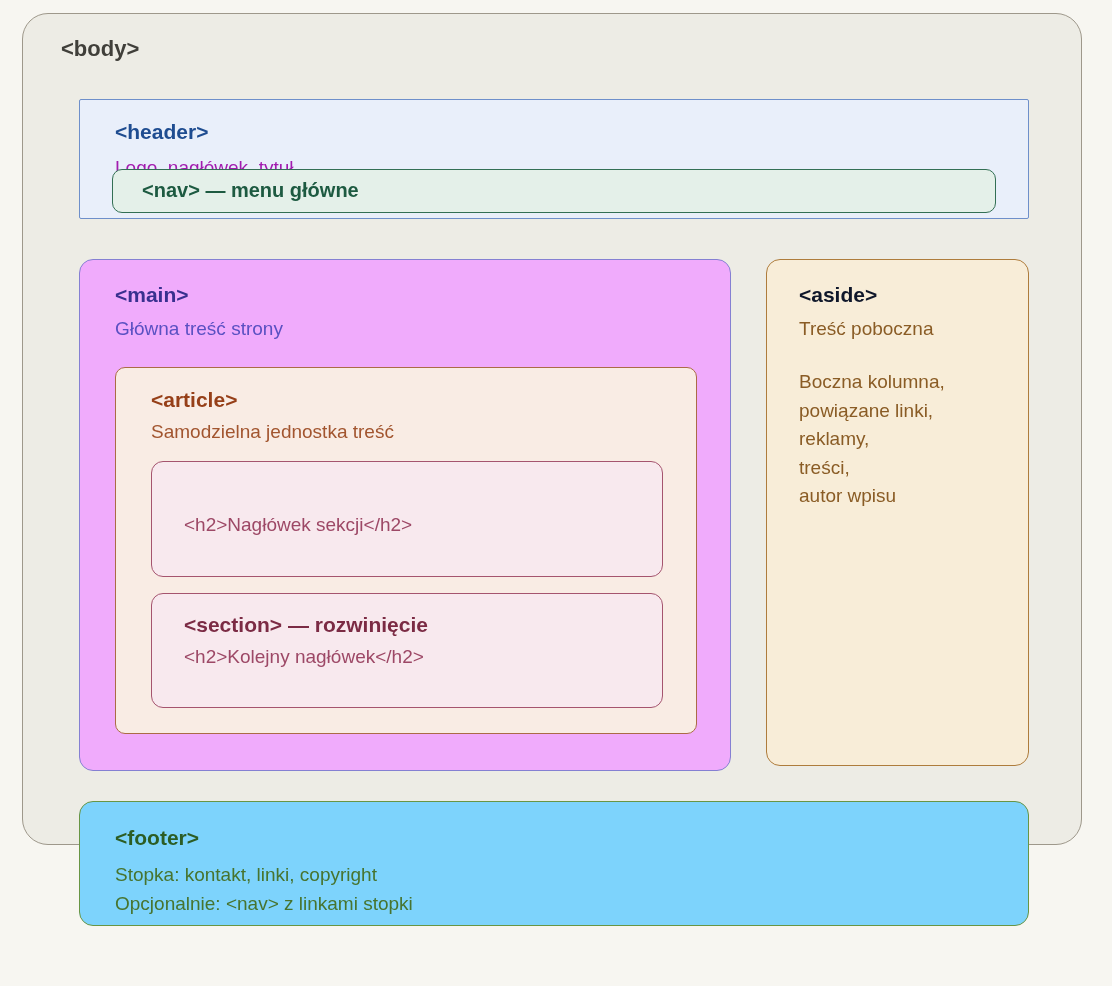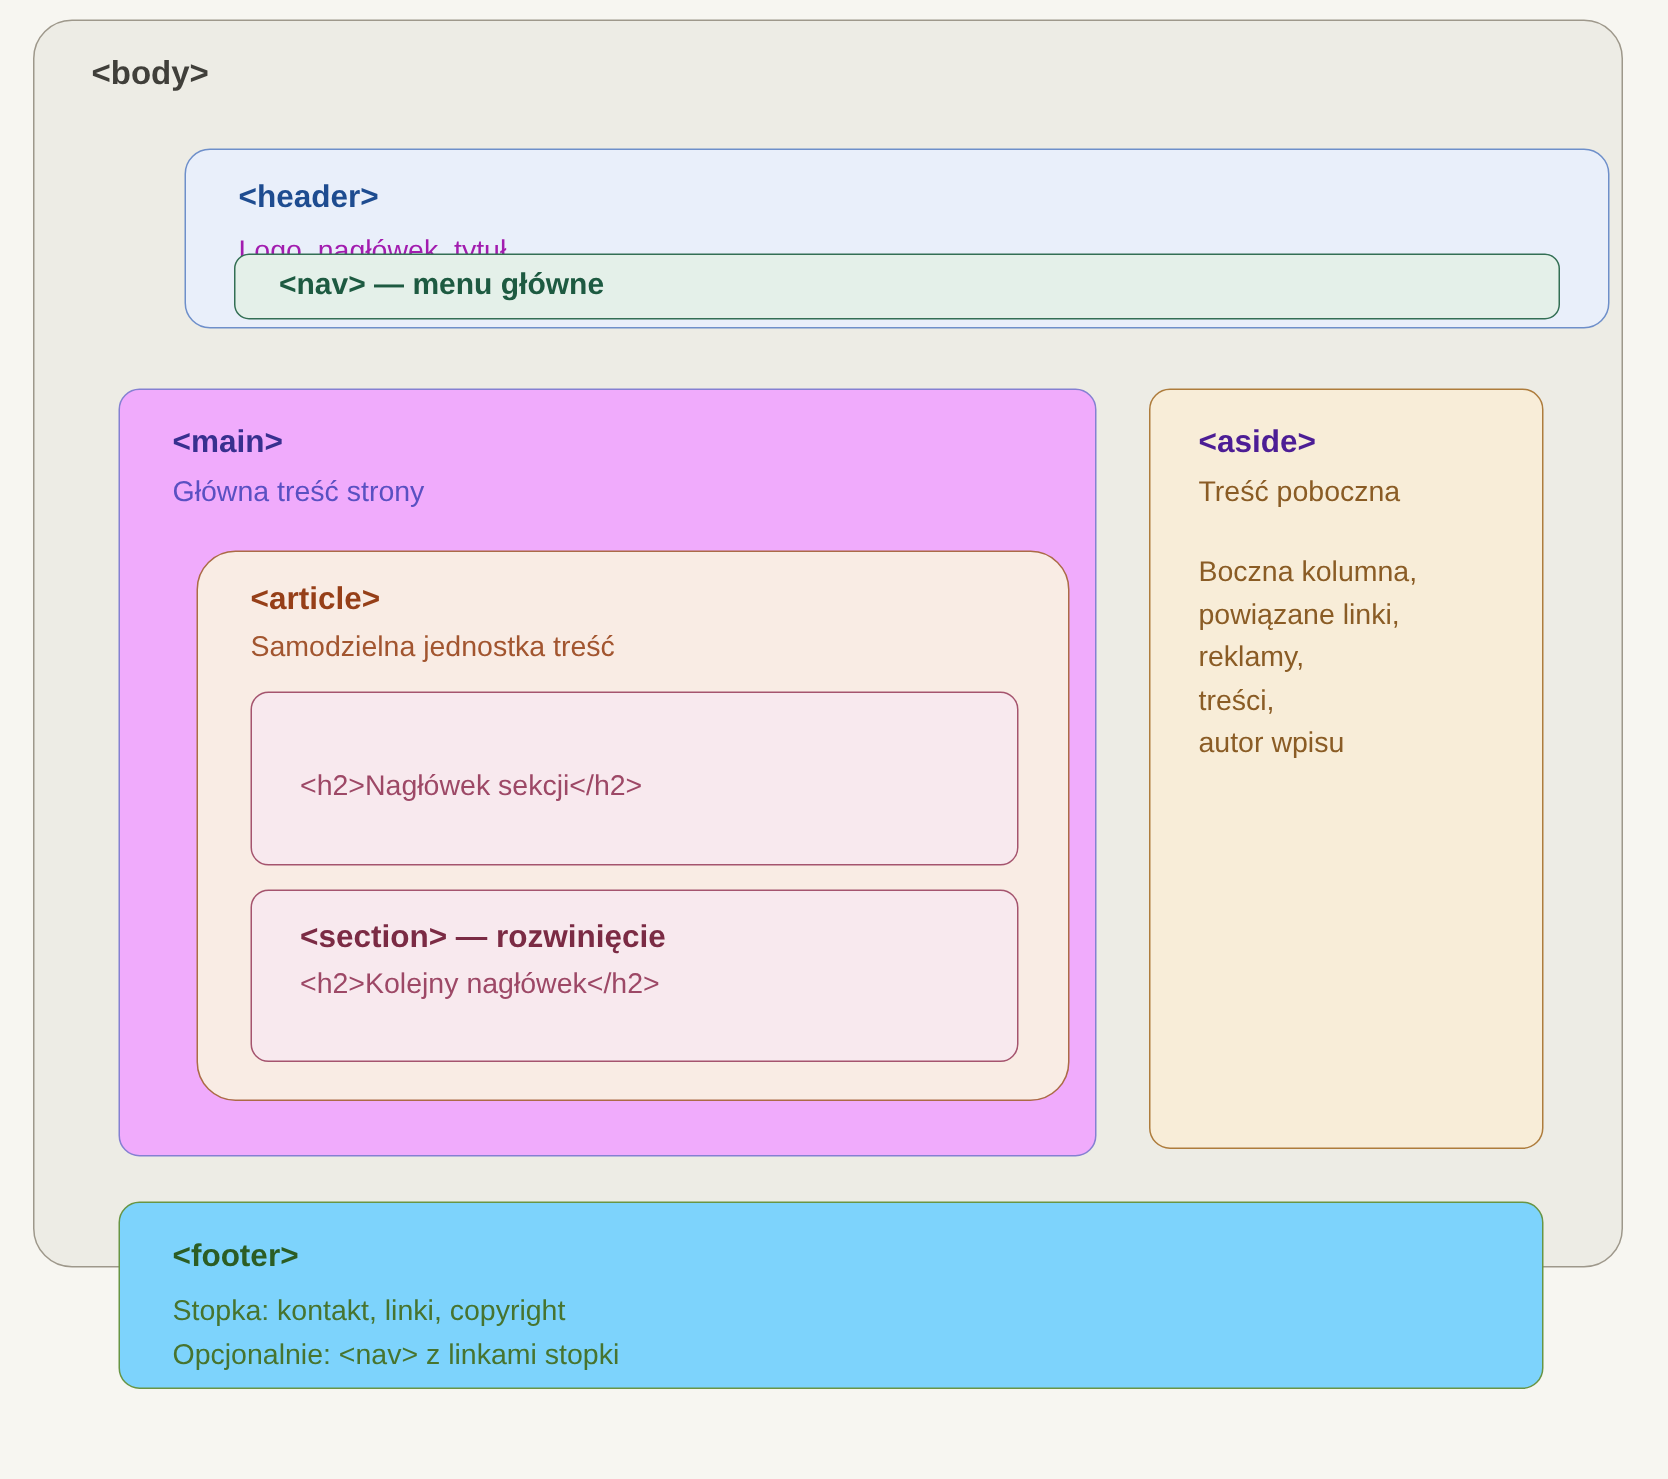--- a/index.html
+++ b/index.html
@@ -30,23 +30,22 @@
   .body-label {
     position: absolute; left: 38px; top: 22px;
     font-size: 22px; font-weight: 700; color: #403f3a;
   }
   
   .header-box {
     left: 56px; top: 85px;
     width: 950px; height: 120px;
     background: #e9effa;
     border: 1.5px solid #6e8fca;
-    border-radius: 17px;
+    border-radius: 2px;
     overflow: hidden;
-    margin-left: 44px;
   }
   .header-title {
     position: absolute; left: 35px; top: 20px;
     font-size: 21px; font-weight: 700; color: #1e4c90;
   }
   .header-desc {
     position: absolute; left: 35px; top: 57px;
     font-size: 19px; color: #a21caf;
   }
   .nav-box {
@@ -78,23 +77,22 @@
     position: absolute; left: 35px; top: 58px;
     font-size: 19px; color: #5a50c2;
   }
   
   .article-box {
     position: absolute;
     left: 35px; top: 107px;
     width: 582px; height: 367px;
     background: #f9ece4;
     border: 1.5px solid #ab6b46;
-    border-radius: 26px;
-    box-sizing: border-box;
-    margin-left: 16px;
+    border-radius: 10px;
+    box-sizing: border-box;
   }
   .article-title {
     position: absolute; left: 35px; top: 20px;
     font-size: 21px; font-weight: 700; color: #963f18;
   }
   .article-desc {
     position: absolute; left: 35px; top: 53px;
     font-size: 19px; color: #a2552f;
   }
   
@@ -120,21 +118,21 @@
   
   .aside-box {
     left: 743px; top: 245px;
     width: 263px; height: 507px;
     background: #f8edd8;
     border: 1.5px solid #ae7c3c;
     border-radius: 14px;
   }
   .aside-title {
     position: absolute; left: 32px; top: 23px;
-    font-size: 21px; font-weight: 700; color: #4c1d95;
+    font-size: 21px; font-weight: 700; color: #0f172a;
   }
   .aside-desc {
     position: absolute; left: 32px; top: 58px;
     font-size: 19px; color: #8a5c25;
   }
   .aside-list {
     position: absolute; left: 32px; top: 108px;
     font-size: 19px; color: #8a5c25; line-height: 28.5px;
   }
   

